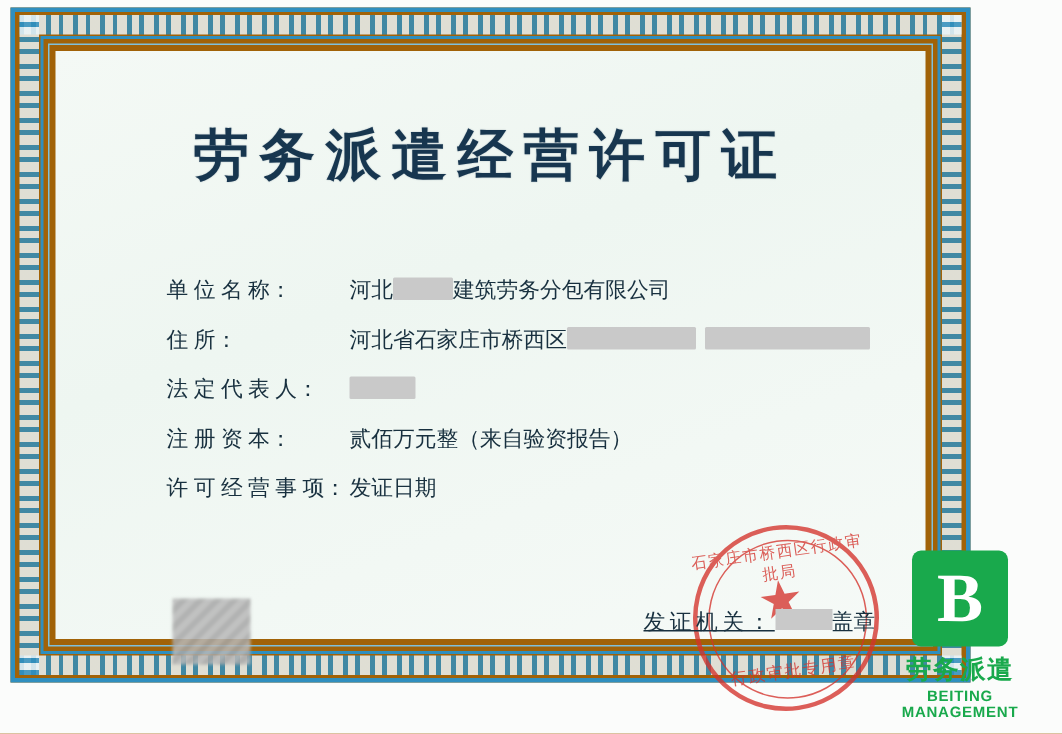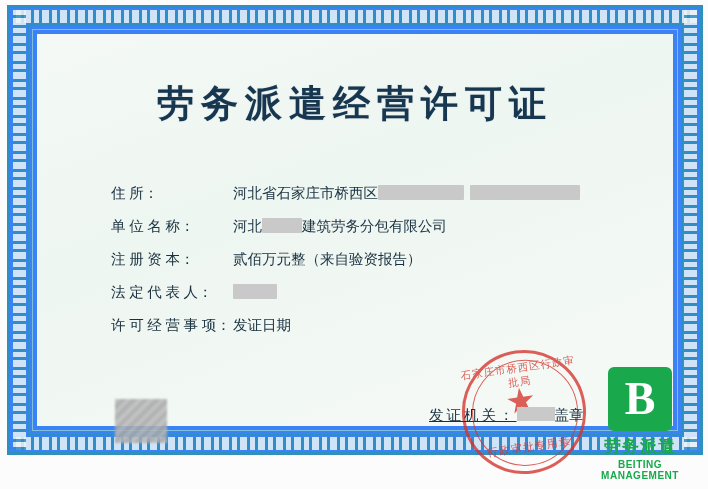--- a/index.html
+++ b/index.html
@@ -19,23 +19,23 @@
     height: 489px;
     background: #fbfcfb;
     overflow: hidden;
   }
 
   
   .cert-outer {
     position: absolute;
     left: 7px;
     top: 5px;
-    width: 696px;
+    width: 640px;
     height: 450px;
-    background: #3b82f6;
+    background: #a16207;
     box-sizing: border-box;
   }
   .cert-border-1 {
     position: absolute;
     left: 0; top: 0; right: 0; bottom: 0;
     border: 3px solid #2f8fbf;
     box-sizing: border-box;
   }
   .band-inner-line {
     position: absolute;
@@ -287,33 +287,33 @@
     <div class="band-inner-line2"></div>
 
     <div class="cert-inner">
 
       <div class="cert-title">劳务派遣经营许可证</div>
 
 
       <div class="fields">
 
         <div class="row">
+          <span class="lab">单 位 名 称：</span><span class="val">河北</span><span class="blk blk-name"></span><span class="val">建筑劳务分包有限公司</span>
+        </div>
+
+        <div class="row">
           <span class="lab">住          所：</span><span class="val">河北省石家庄市桥西区</span><span class="blk blk-addr1"></span><span class="blk blk-addr2" style="margin-left:6px;"></span>
         </div>
 
         <div class="row">
-          <span class="lab">单 位 名 称：</span><span class="val">河北</span><span class="blk blk-name"></span><span class="val">建筑劳务分包有限公司</span>
+          <span class="lab">法 定 代 表 人：</span><span class="blk blk-legal"></span>
         </div>
 
         <div class="row">
           <span class="lab">注 册 资 本：</span><span class="val">贰佰万元整（来自验资报告）</span>
-        </div>
-
-        <div class="row">
-          <span class="lab">法 定 代 表 人：</span><span class="blk blk-legal"></span>
         </div>
 
         <div class="row">
           <span class="lab">许 可 经 营 事 项：</span><span class="val">发证日期</span>
         </div>
 
 
       </div>
 
       <div class="bottom-left-blur"></div>

